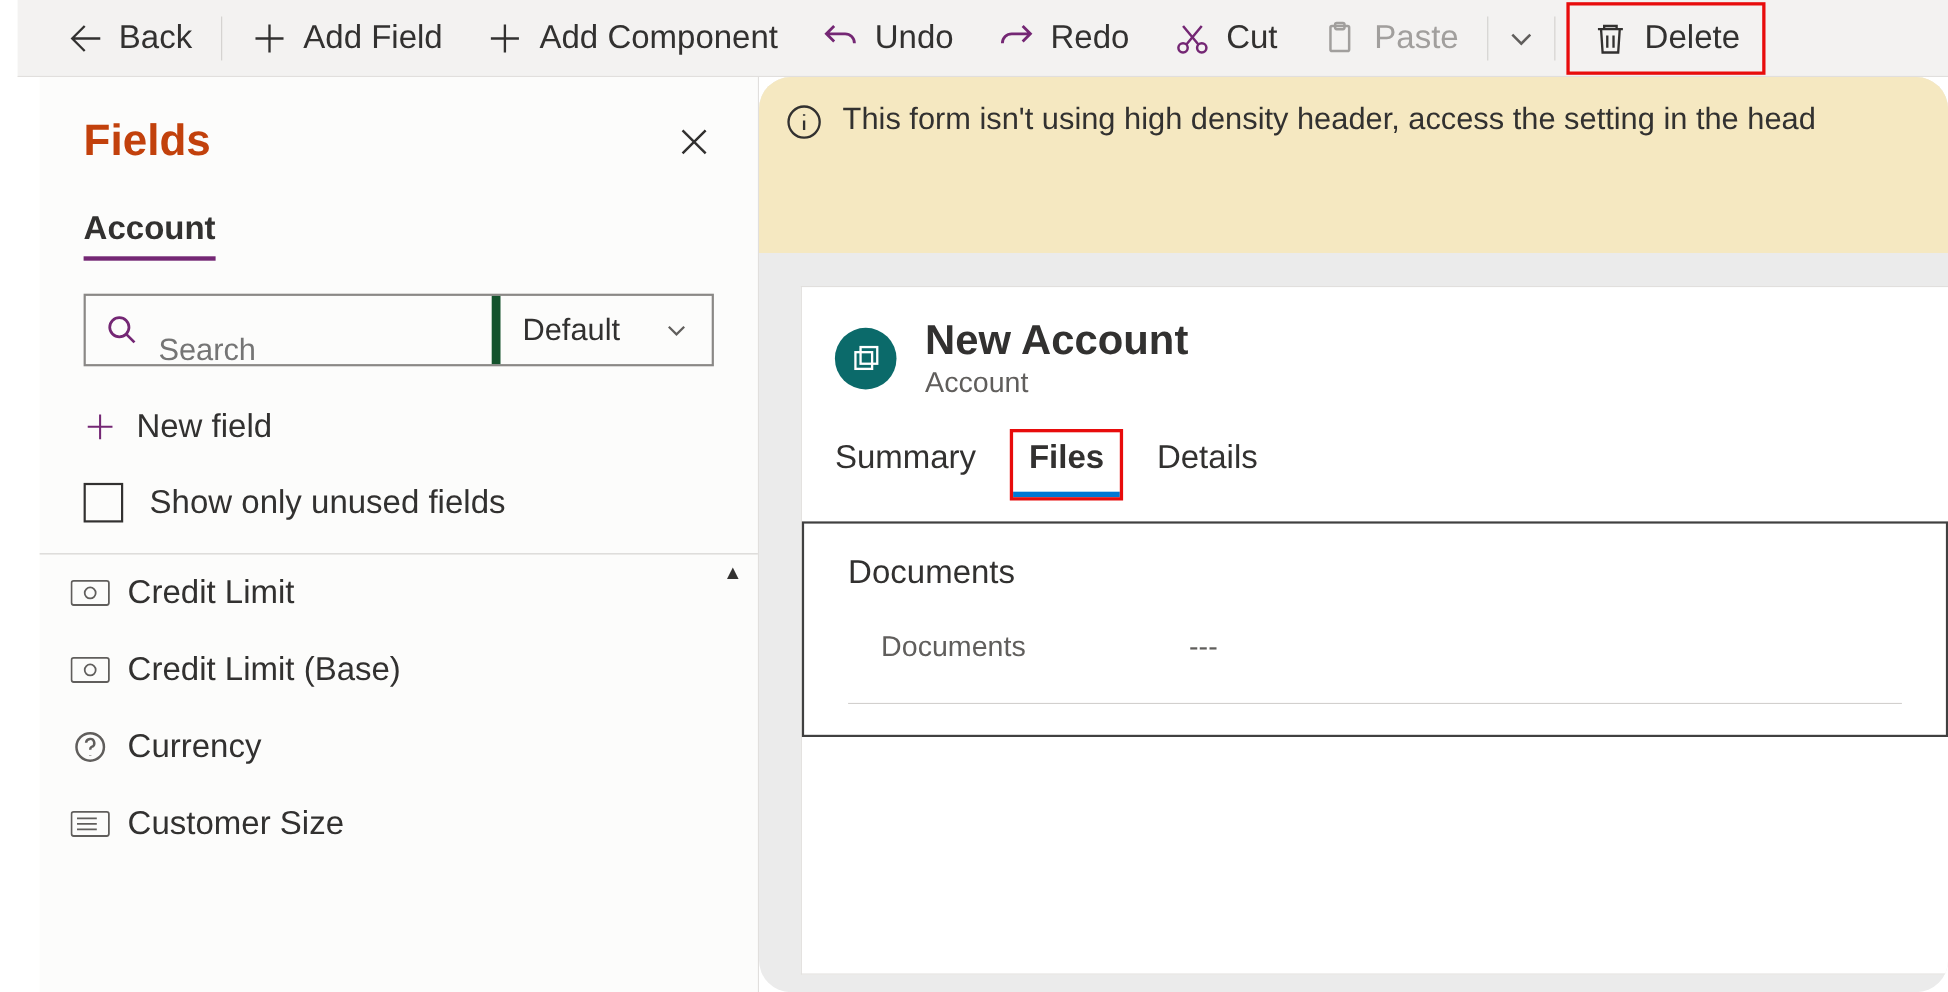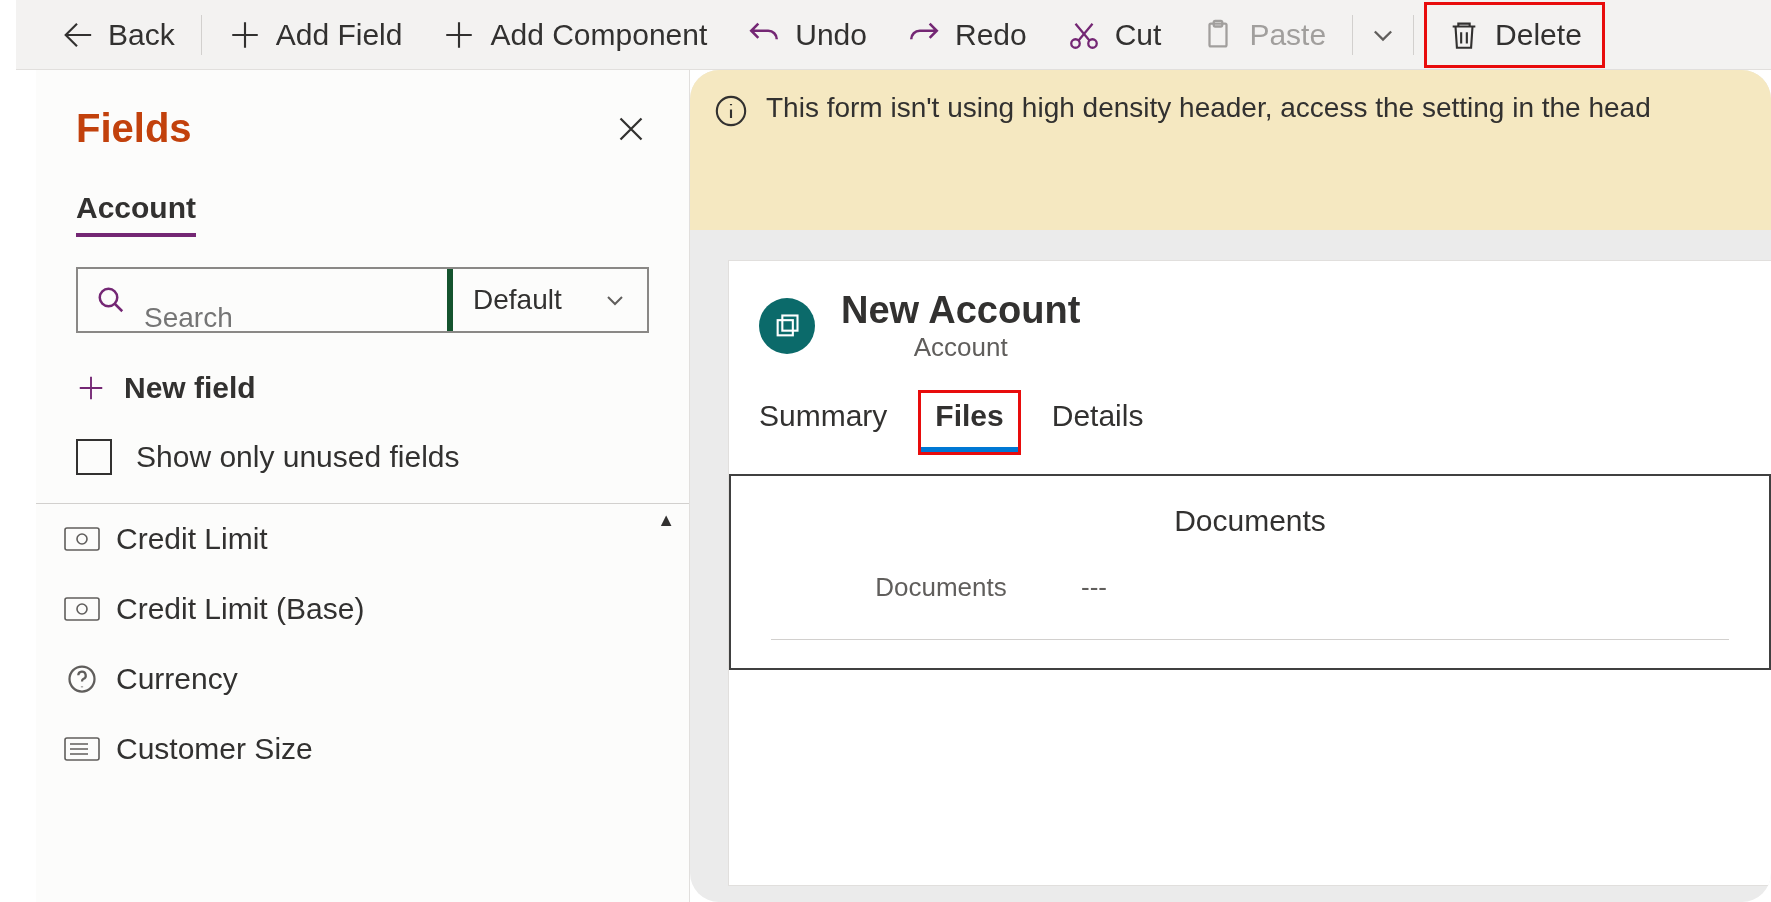--- a/index.html
+++ b/index.html
@@ -21,39 +21,39 @@
   .panel { width: 654px; background: #fcfcfb; border-right: 1px solid #e1dfdd; display: flex; flex-direction: column; position: relative; margin-left: 36px; }
   .panel-header { display: flex; align-items: center; justify-content: space-between; padding: 36px 40px 10px 40px; }
   .panel-title { font-size: 40px; font-weight: 600; color: #c2410c; }
   .panel-close { cursor: pointer; }
   .tab-row { padding: 0 40px; margin-top: 30px; }
   .tab-item { display: inline-block; font-size: 30px; font-weight: 600; color: #323130; padding-bottom: 8px; border-bottom: 4px solid #742774; cursor: pointer; }
   
   .search-row { display: flex; margin: 30px 40px 20px 40px; border: 2px solid #8a8886; height: 66px; }
   .search-box { display: flex; align-items: center; flex: 1; padding: 0 18px; gap: 18px; }
   .search-input { border: none; outline: none; font-size: 28px; background: transparent; width: 100%; color: #605e5c; margin-top: 36px; }
-  .search-filter { display: flex; align-items: center; justify-content: space-between; width: 200px; padding: 0 20px 0 20px; border-left: 6px solid #14532d; font-size: 28px; cursor: pointer; }
-  
-  .new-field-row { display: flex; align-items: center; gap: 18px; padding: 18px 40px; cursor: pointer; font-size: 30px; color: #323130; font-weight: bold; }
+  .search-filter { display: flex; align-items: center; justify-content: space-between; width: 200px; padding: 0 20px 0 20px; border-left: 8px solid #14532d; font-size: 28px; cursor: pointer; }
+  
+  .new-field-row { display: flex; align-items: center; gap: 18px; padding: 18px 40px; cursor: pointer; font-size: 30px; color: #323130; }
   .new-field-row .plus { color: #742774; }
   
   .checkbox-row { display: flex; align-items: center; gap: 24px; padding: 16px 40px 28px 40px; font-size: 30px; }
   .checkbox { width: 36px; height: 36px; border: 2px solid #323130; display:inline-block; }
   
   .field-list { border-top: 1px solid #d2d0ce; overflow-y: auto; flex: 1; position: relative; }
   .field-item { display: flex; align-items: center; gap: 16px; padding: 18px 28px; font-size: 30px; cursor: pointer; }
   .field-icon { width: 36px; height: 28px; display:inline-flex; align-items:center; justify-content:center; color:#605e5c; }
   .scroll-up-arrow { position: absolute; right: 14px; top: 6px; font-size: 18px; color: #323130; }
   
   
   .canvas { flex: 1; display: flex; flex-direction: column; background: #ebebeb; overflow: hidden; border-radius: 29px; }
   .info-banner { background: #f5e8c1; min-height: 160px; padding: 22px 24px; display: flex; align-items: flex-start; gap: 18px; font-size: 28px; color: #323130; white-space: nowrap; overflow: hidden; }
   .info-icon { width: 34px; height: 34px; flex-shrink: 0; margin-top: 2px; }
   
-  .form-preview { background: #fff; margin: 30px 0 16px 38px; padding: 28px 0 16px 0; flex: 1; border: 1px solid #e1dfdd; border-right:none;text-align:center; }
+  .form-preview { background: #fff; margin: 30px 0 16px 38px; padding: 28px 0 16px 0; flex: 1; border: 1px solid #e1dfdd; border-right:none; }
   .form-header { display: flex; align-items: center; gap: 26px; padding: 0 30px; }
   .form-avatar { width: 56px; height: 56px; background: #0b6a6a; border-radius: 50%; display:flex; align-items:center; justify-content:center; }
   .form-titles { display:flex; flex-direction:column; }
   .form-title { font-size: 38px; font-weight: 600; }
   .form-subtitle { font-size: 26px; color: #605e5c; }
   
   .form-tabs { display: flex; gap: 34px; padding: 36px 30px 0 30px; font-size: 30px; align-items: flex-start; }
   .form-tab { padding-bottom: 10px; cursor: pointer; }
   .form-tab.active { border-bottom: 5px solid #0078d4; font-weight: 600; }
   .form-tab.highlighted { outline: 3px solid #e80c0c; padding: 6px 14px 14px 14px; margin-top:-6px; }

